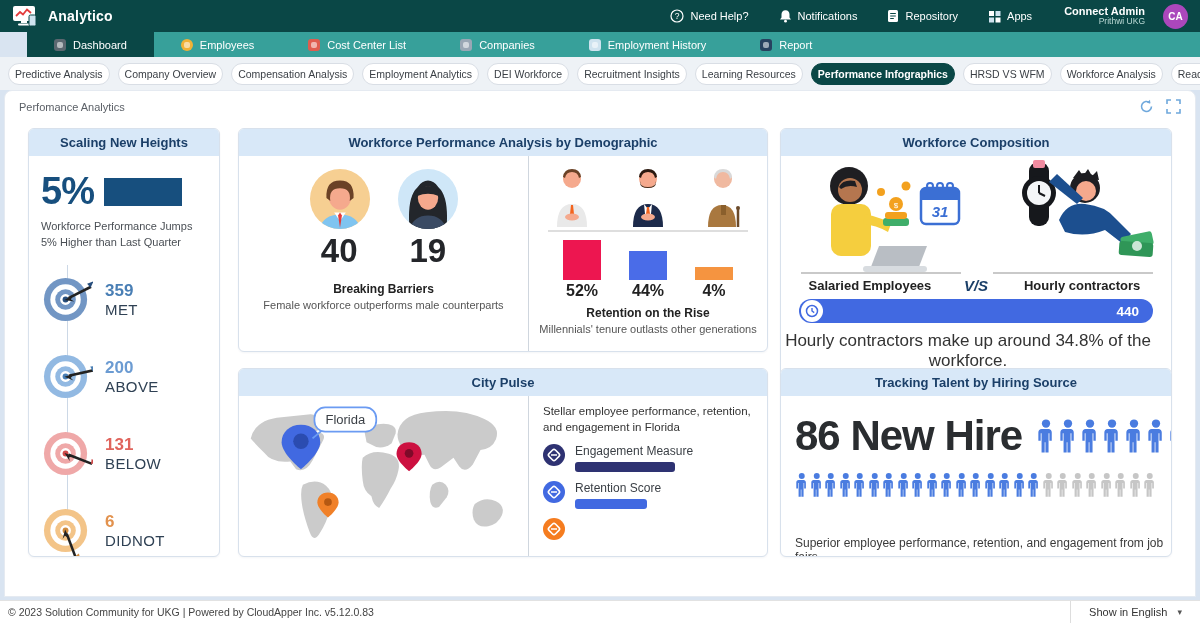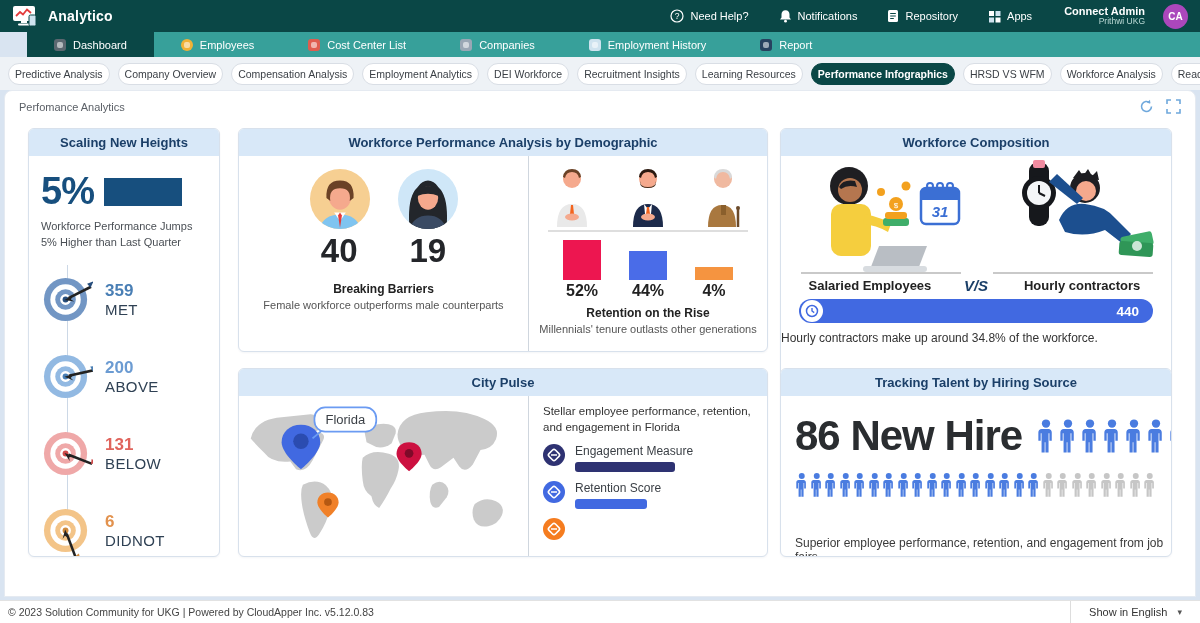--- a/index.html
+++ b/index.html
@@ -96,21 +96,21 @@
   .comp-label { font-size:13px; font-weight:bold; color:#222; width:160px; text-align:center; }
   .vs { font-size:15px; font-weight:800; font-style:italic; color:#1b3f68; }
   .comp-pills { position:absolute; top:143px; left:18px; right:18px; display:flex; gap:12px; }
   .pill { height:24px; border-radius:13px; flex:1; display:flex; align-items:center; color:#fff; font-size:13.5px; font-weight:bold; position:relative; }
   .pill-orange { background:#f95d1d; padding-left:14px; }
   .pill-blue   { background:#4169e1; justify-content:flex-end; padding-right:14px; }
   .pill-ic { width:22px; height:22px; background:#fff; border-radius:50%; position:absolute; top:1px;
              display:flex; align-items:center; justify-content:center; }
   .pill-orange .pill-ic { right:2px; }
   .pill-blue   .pill-ic { left:2px; }
-  .comp-caption { position:absolute; top:175px; left:0; right:16px; font-size:12px; color:#333; }
+  .comp-caption { position:absolute; top:175px; left:0; right:16px; text-align:center; font-size:17px; color:#333; }
 
   
   .city-body { display:flex; height:162px; }
   .city-map { width:290px; border-right:1px solid #cfd6de; padding:3px 4px; }
   .city-right { flex:1; padding:8px 12px 0 14px; }
   .city-summary { font-size:11.5px; color:#333; line-height:1.35; }
   .metric-row { display:flex; align-items:flex-start; gap:10px; margin-top:9px; }
   .metric-ic { width:22px; height:22px; flex:none; }
   .metric-label { font-size:12px; color:#3a3f45; }
   .metric-bar { height:10px; border-radius:3px; margin-top:4px; }

